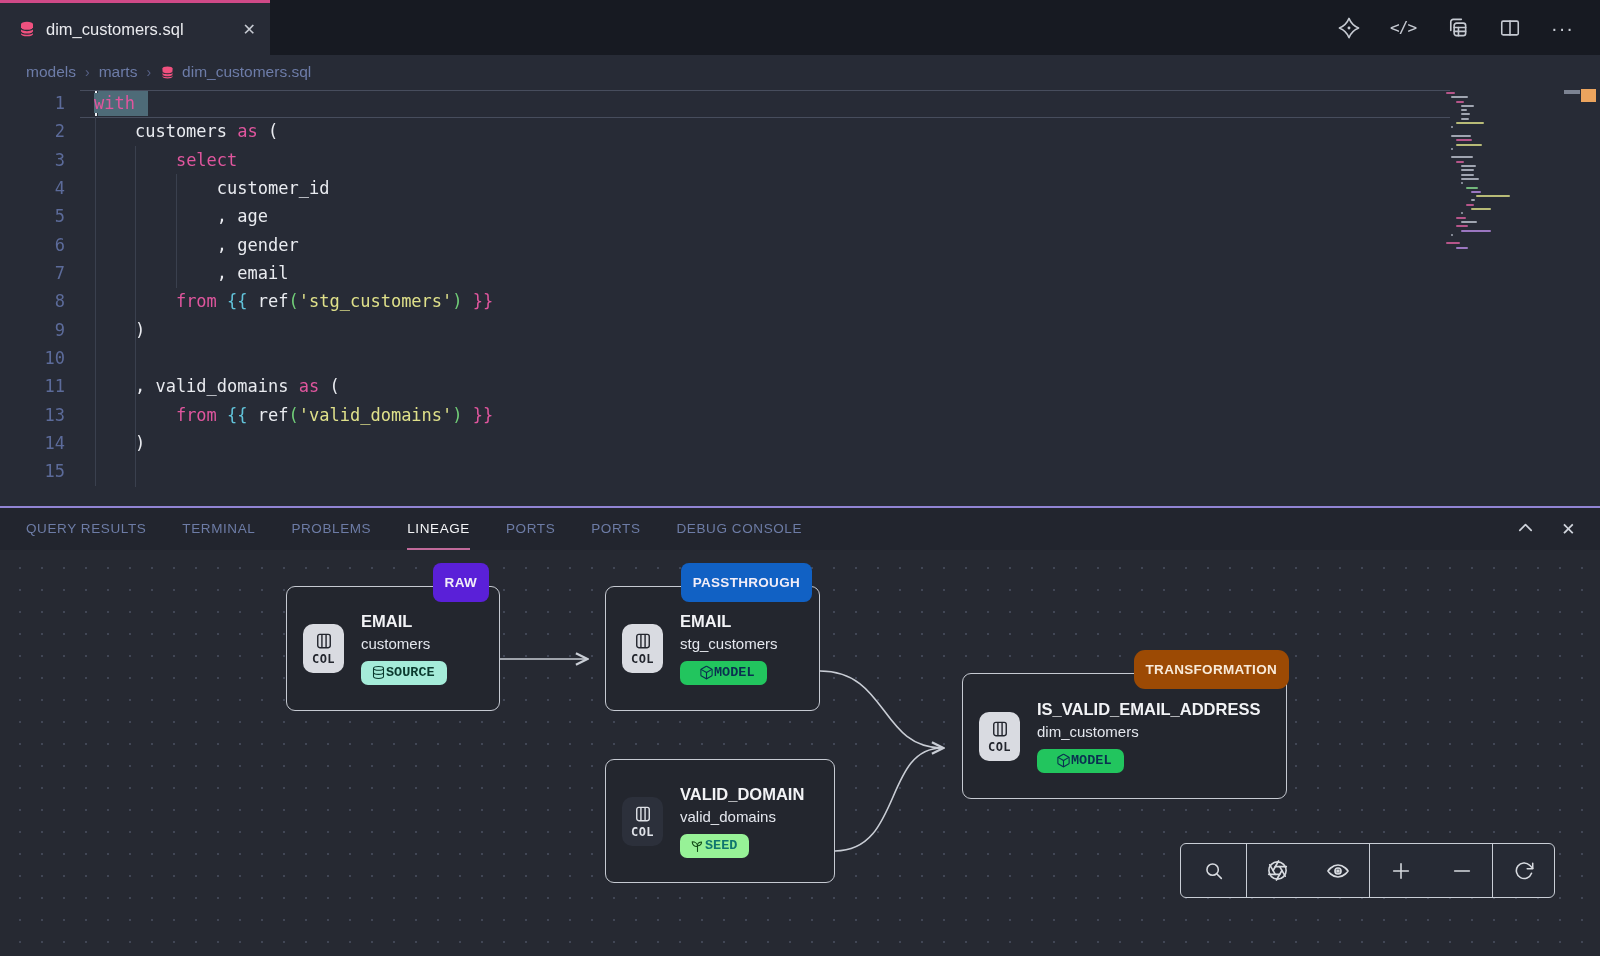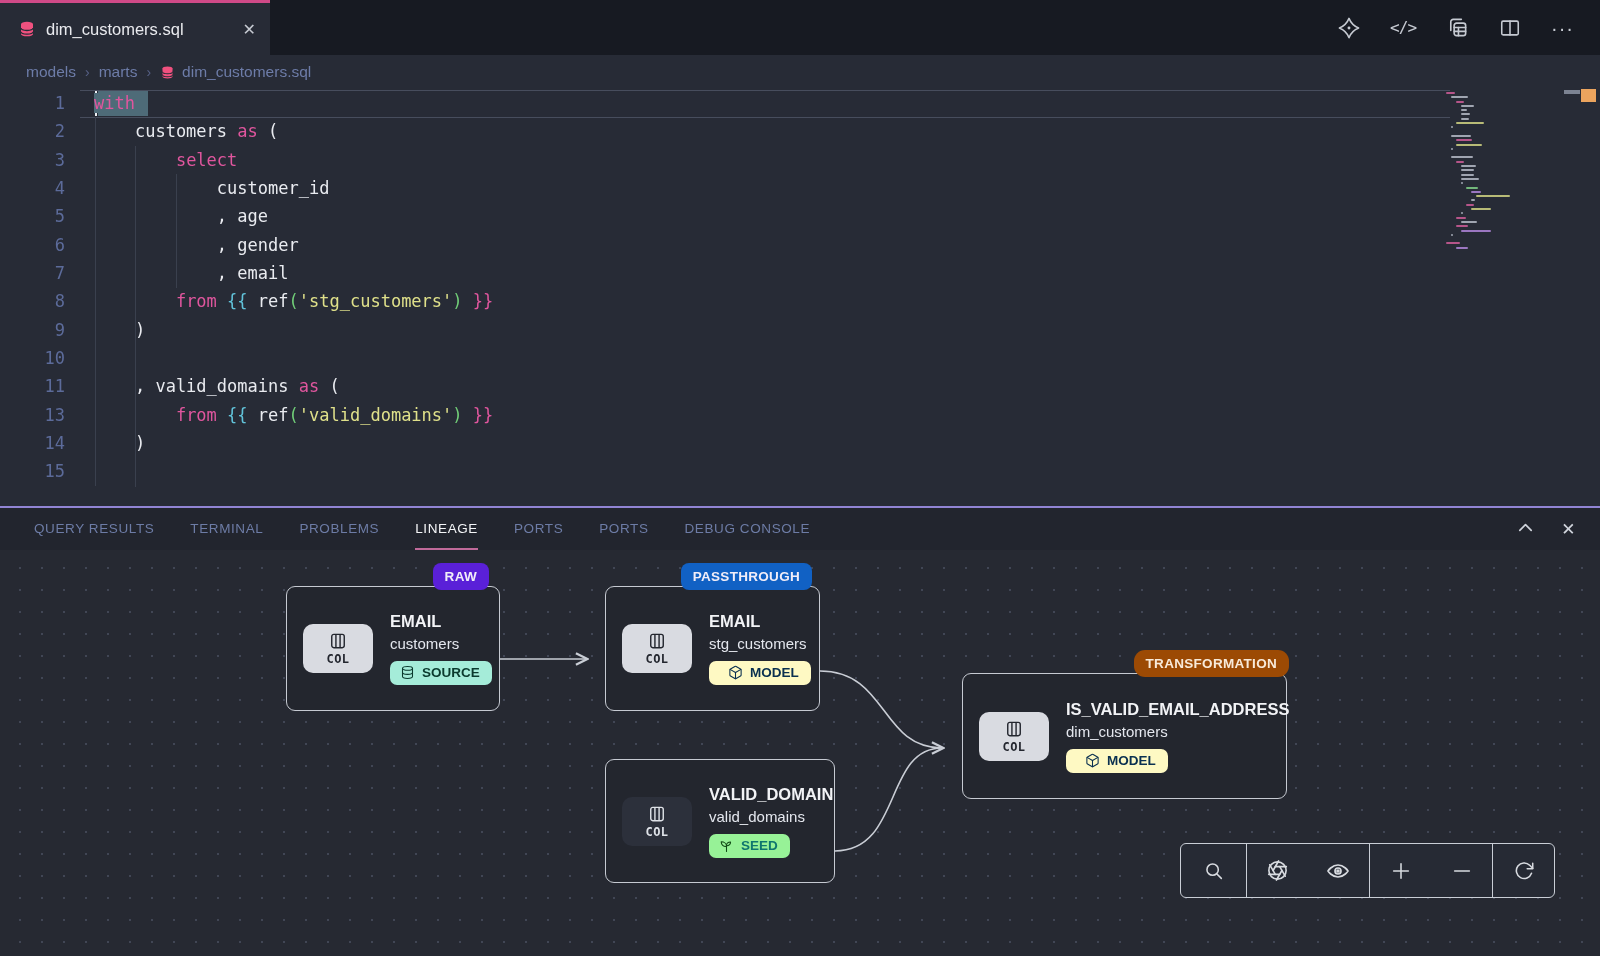--- a/index.html
+++ b/index.html
@@ -41,67 +41,67 @@
   .tx { color:#e9ebf0; } .kw { color:#e0569e; } .cy { color:#62c3da; }
   .st { color:#dfe08a; } .pr { color:#71ce78; } .pk { color:#e0569e; }
   .sel { background:#4e6b78; }
   .minimap { position:absolute; z-index:2; top:3px; right:56px; width:98px; height:196px; }
   .mm-row { height:2px; margin-bottom:2.3px; border-radius:1px; opacity:.9; }
   .ruler-mark-orange { position:absolute; z-index:3; top:0px; right:4px; width:15px; height:13px; background:#eba45e; }
   .ruler-mark-grey { position:absolute; z-index:3; top:1px; right:20px; width:16px; height:4px; background:#9aa2b2; opacity:.75; }
 
   
   .panel-tabs { height:44px; background:#22252e; border-top:2px solid #9184d4;
-                display:flex; align-items:stretch; gap:36px; padding-left:34px;
+                display:flex; align-items:stretch; gap:36px; padding-left:26px;
                 font-size:13.5px; letter-spacing:.6px; color:#6d7ca6; }
   .ptab { display:flex; align-items:center; border-bottom:2px solid transparent; cursor:pointer; }
   .ptab.active { color:#f4f5f7; border-bottom-color:#c06a9a; }
   .panel-actions { margin-left:auto; display:flex; align-items:center; gap:26px; padding-right:24px; color:#d0d4dc; }
   .panel-actions svg { stroke:#d0d4dc; fill:none; stroke-width:1.8; stroke-linecap:round; stroke-linejoin:round; }
   .panel-actions .x { font-size:17px; }
 
   
   .canvas { position:relative; height:406px; background:#262932;
             background-image:radial-gradient(#414655 1.3px, transparent 1.4px);
             background-size:22px 22px; background-position:9px 7px; }
   .edges { position:absolute; inset:0; }
 
   .node { position:absolute; background:#23262e; border:1px solid #c6cad2; border-radius:9px;
           display:flex; align-items:center; gap:17px; padding:0 16px; }
   .n-raw  { left:286px; top:36px;  width:214px; height:125px; }
   .n-stg  { left:605px; top:36px;  width:215px; height:125px; }
   .n-seed { left:605px; top:209px; width:230px; height:124px; }
   .n-dim  { left:962px; top:123px; width:325px; height:126px; }
 
-  .top-badge { position:absolute; top:-24px; padding:6px 12px; border-radius:8px;
+  .top-badge { position:absolute; top:-24px; padding:12px 12px; border-radius:8px;
                color:#f1edf8; font-weight:600; font-size:13.5px; letter-spacing:.3px; }
   .top-badge:empty { display:none; }
   .b-raw { right:10px; background:#5a20d8; }
   .b-pass { right:7px; background:#1161c4; }
   .b-trans { right:-3px; background:#9c4a04; color:#f8ead9;border-radius:11px; }
 
-  .col-chip { flex:none; width:70px; height:49px; border-radius:10px;
+  .col-chip { flex:none; width:41px; height:49px; border-radius:10px;
               display:flex; flex-direction:column; align-items:center; justify-content:center;
               font-weight:700; font-size:12px; letter-spacing:.5px;
               font-family:"DejaVu Sans Mono", monospace; }
   .col-chip svg { margin-bottom:1px; }
   .chip-light { background:#d9dbe1; color:#23262e; }
   .chip-light svg { stroke:#23262e; }
   .chip-dark { background:#2c303b; color:#dfe2e8; }
   .chip-dark svg { stroke:#dfe2e8; }
   .col-chip svg { fill:none; stroke-width:1.7; }
 
   .node-body { display:flex; flex-direction:column; align-items:flex-start; }
   .node-title { color:#f2f3f6; font-size:16.5px; font-weight:600; }
   .node-sub { color:#e4e7ee; font-size:15px; margin-top:4px; }
-  .pill { margin-top:9px; display:inline-flex; align-items:center; gap:7px;
-          padding:4px 12px 5px 10px; border-radius:7px; font-weight:700; font-size:13.5px; }
+  .pill { margin-top:9px; display:inline-flex; align-items:center; 
+          padding:4px 12px 5px 10px; border-radius:7px; font-weight:700; font-size:13.5px;font-family:Liberation Mono, monospace; }
   .pill svg { fill:none; stroke-width:1.7; stroke-linecap:round; stroke-linejoin:round; }
   .p-source { background:#a5ecd9; color:#0b3a2e; } .p-source svg { stroke:#0b3a2e; }
-  .p-model  { background:#fef9c3; color:#0a3050;padding-left:19px; } .p-model svg { stroke:#0a3050; }
+  .p-model  { background:#22c55e; color:#0a3050;padding-left:19px; } .p-model svg { stroke:#0a3050; }
   .p-seed   { background:#97f297; color:#0f766e; } .p-seed svg { stroke:#114a16; }
 
   
   .lin-toolbar { position:absolute; left:1180px; top:293px; width:375px; height:55px;
                  background:#262a34; border:1.5px solid #c9ced6; border-radius:6px;
                  display:grid; grid-template-columns:65px 1fr 1fr 62px; }
   .lt-cell { display:flex; align-items:center; justify-content:space-around; }
   .lt-cell + .lt-cell { border-left:1.5px solid #c9ced6; }
   .lt-btn { display:flex; align-items:center; justify-content:center; cursor:pointer; }
   .lt-btn svg { stroke:#d8dbe0; fill:none; stroke-width:1.7; stroke-linecap:round; stroke-linejoin:round; }

